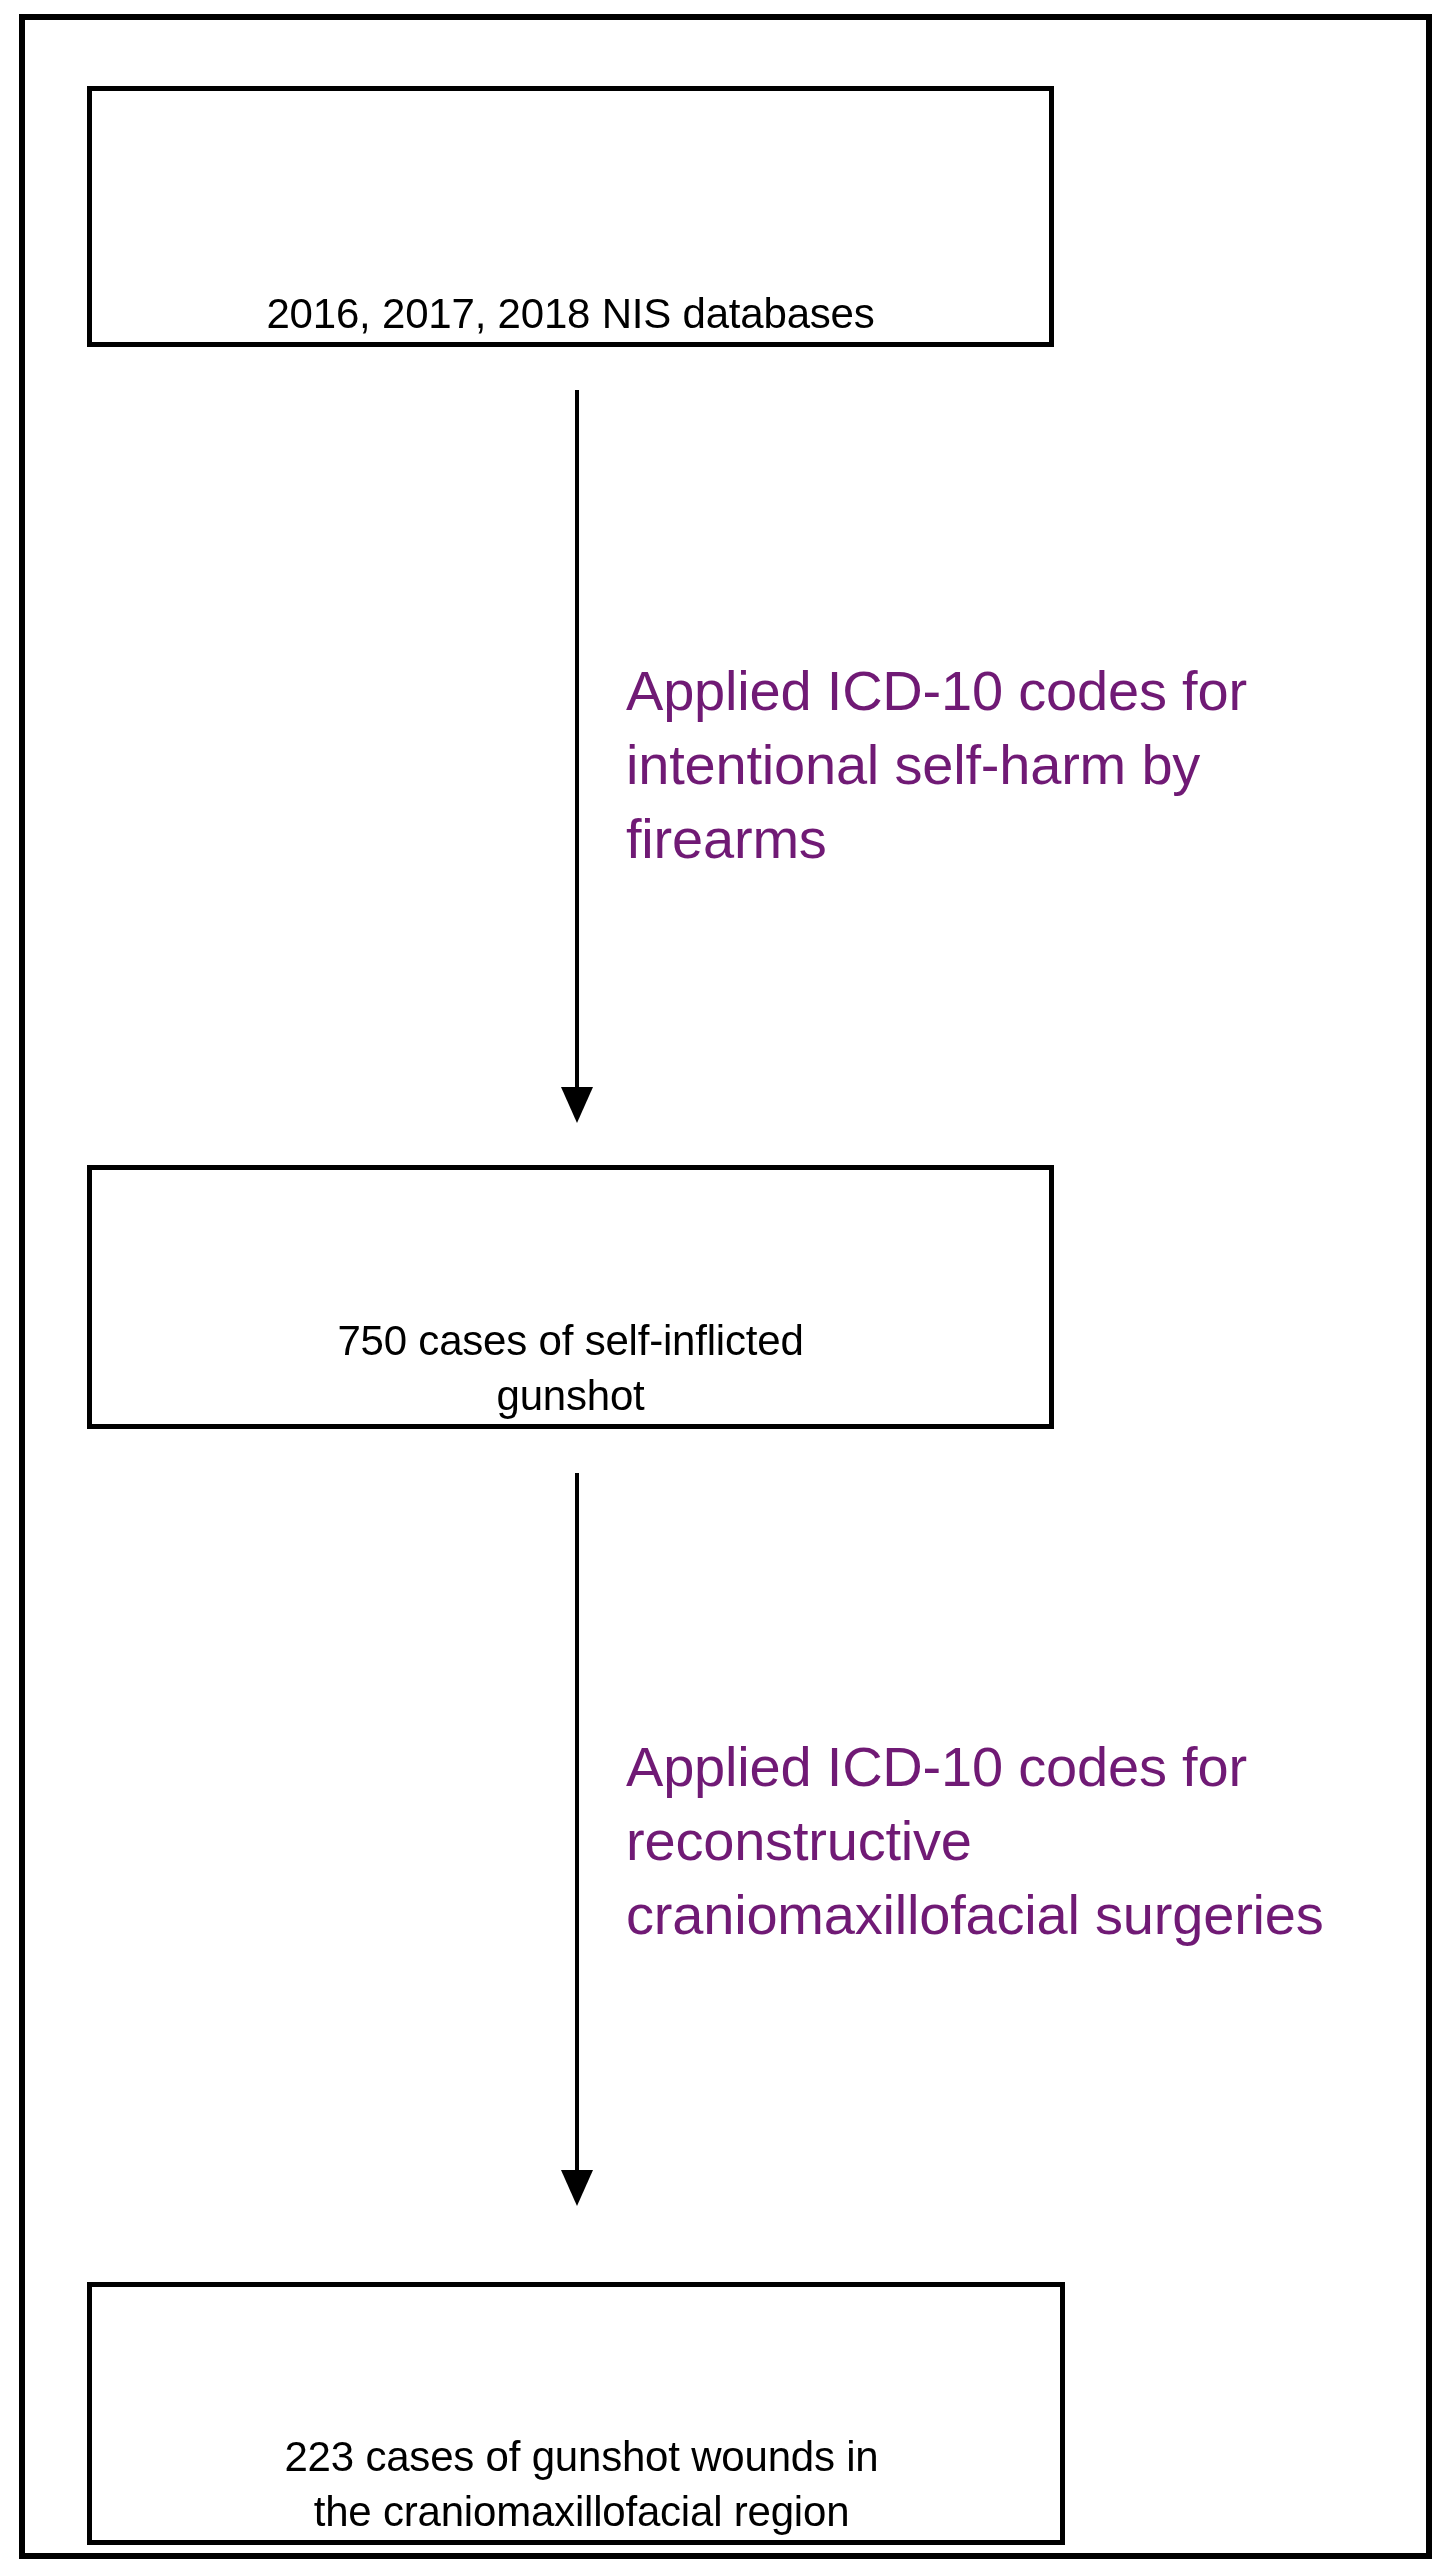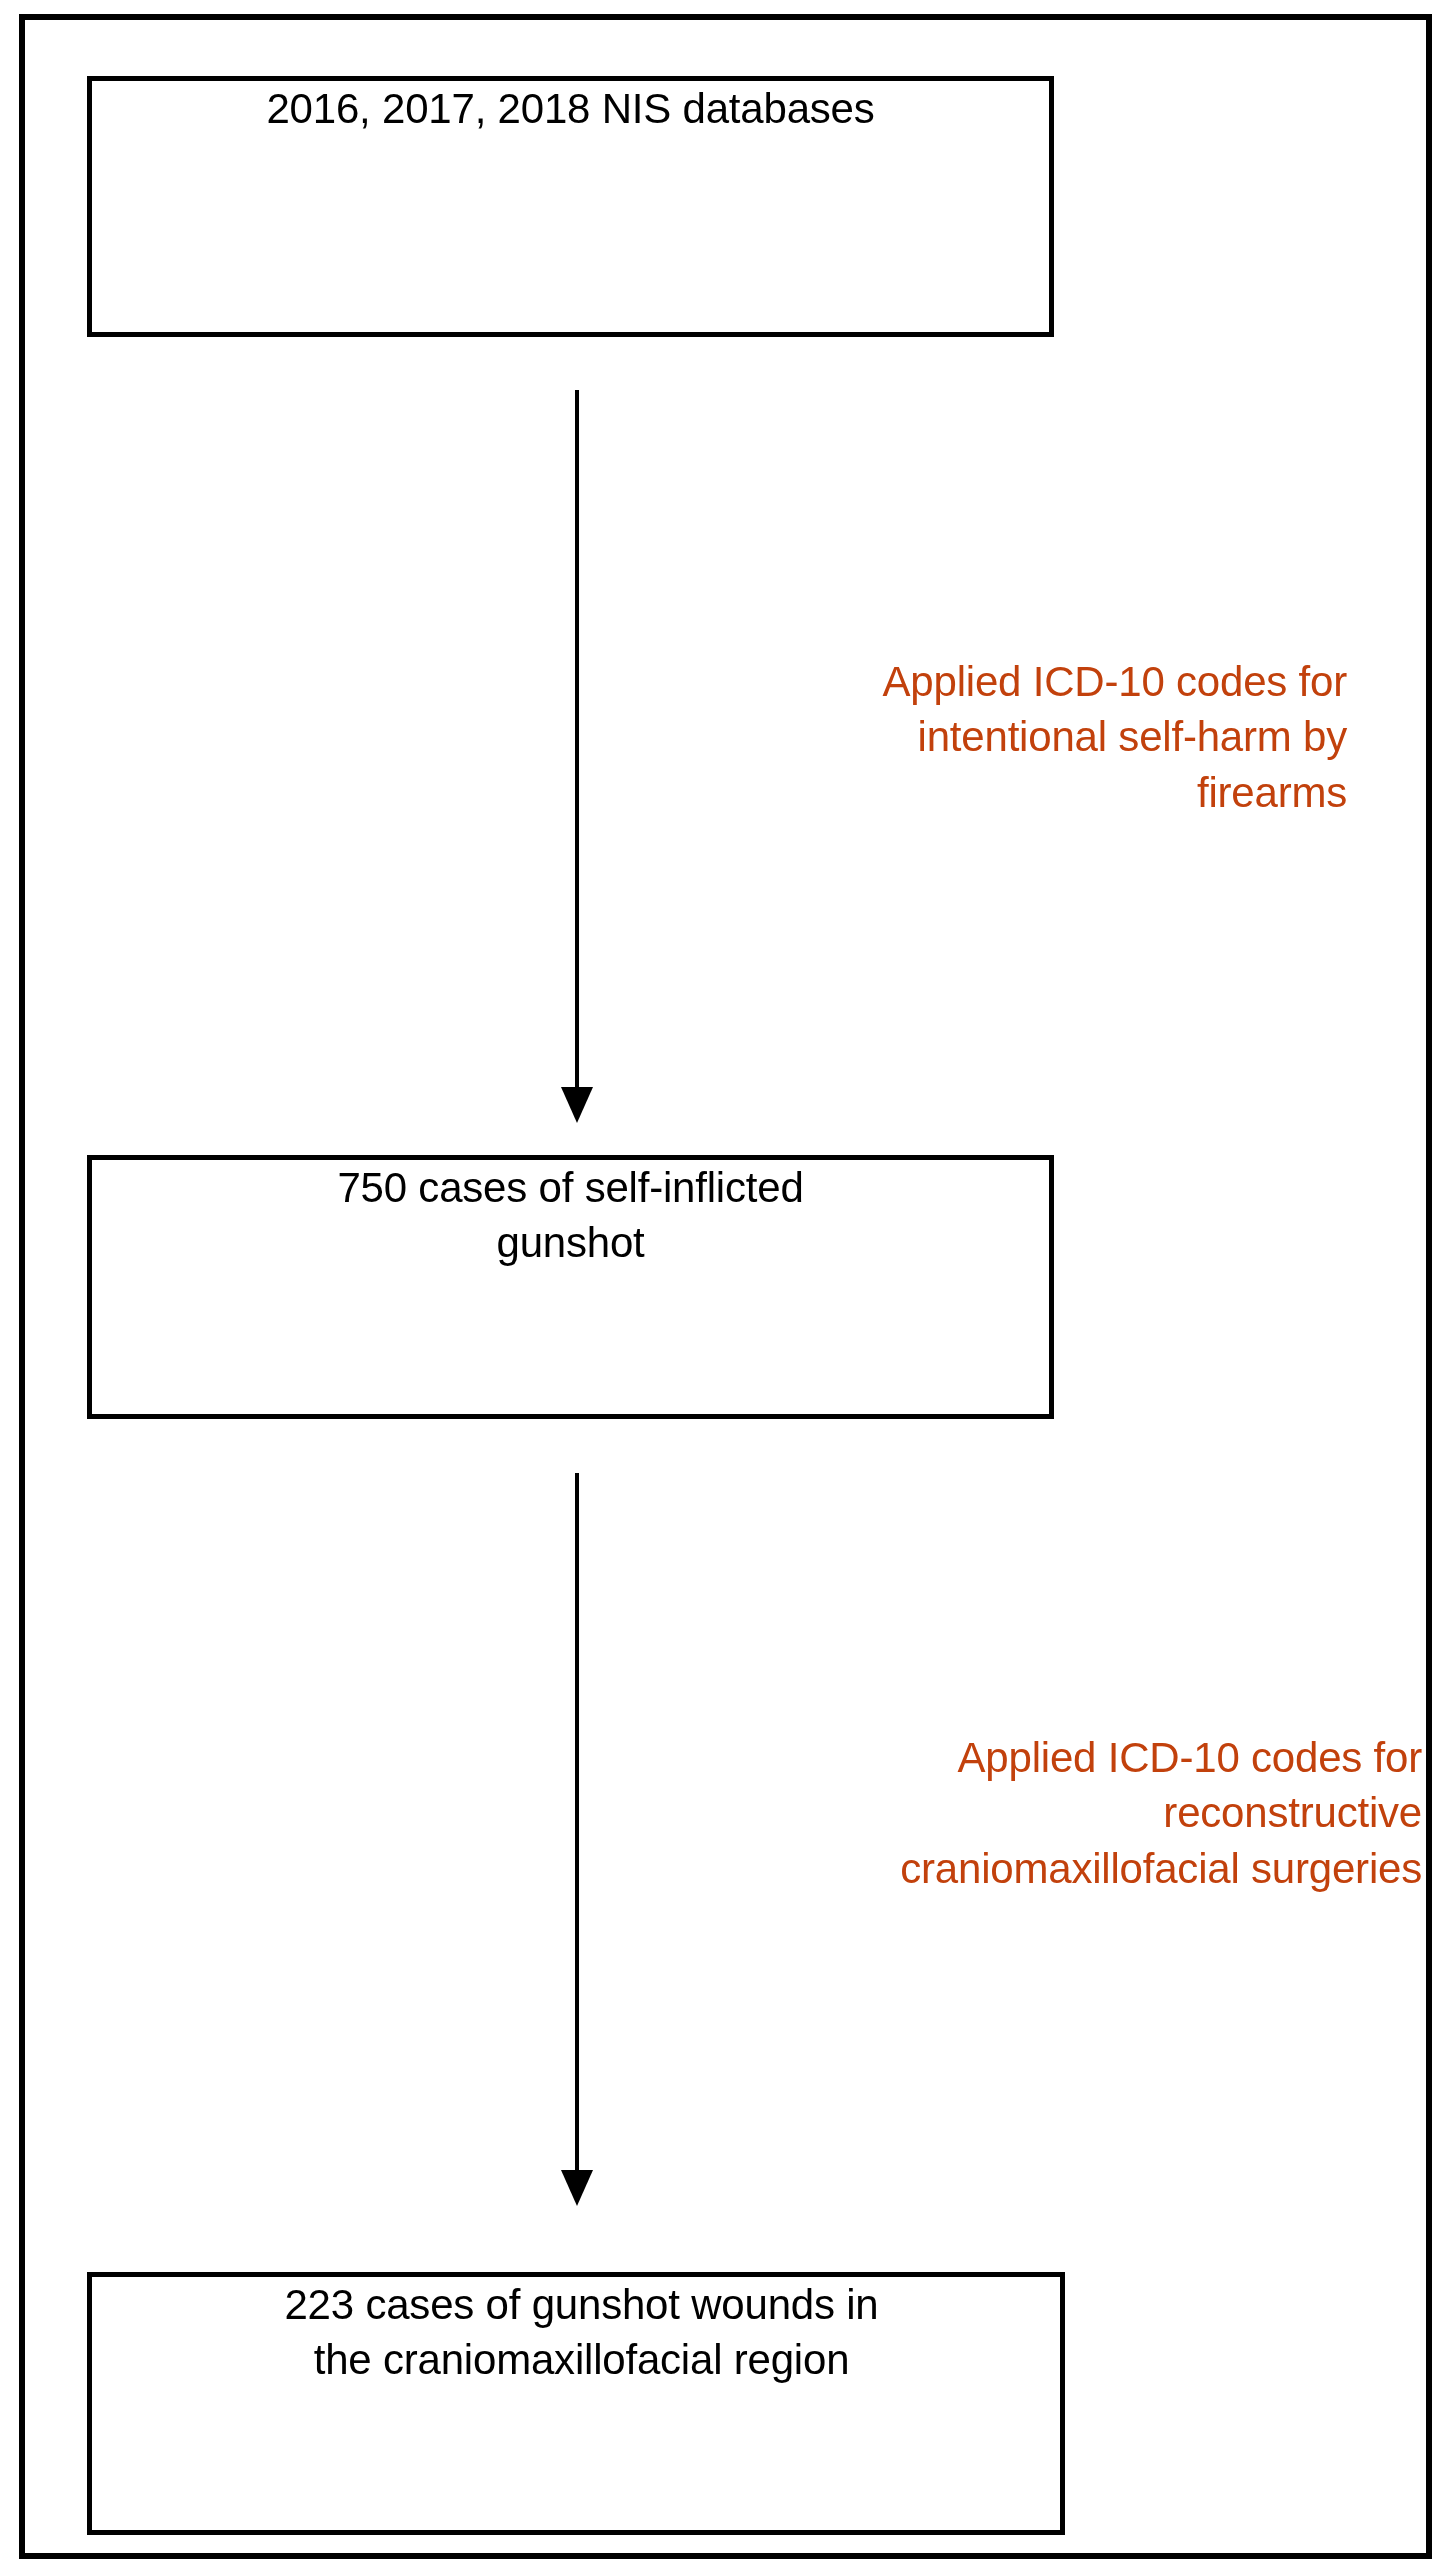--- a/index.html
+++ b/index.html
@@ -34,22 +34,23 @@
     background: #ffffff;
   }
 
   
   .flow-box {
     position: absolute;
     border: 5.3px solid #000000;
     box-sizing: border-box;
     background: #ffffff;
     display: flex;
-    align-items: flex-start;
+    align-items: flex-end;
     justify-content: center;
+    margin-top: 10px;
   }
 
   .flow-box-text {
     text-align: center;
     font-size: 42px;
     line-height: 1.32;
     color: #000000;
     letter-spacing: -0.2px;
     padding: 0 19.5px;
     white-space: pre-line;
@@ -85,25 +86,25 @@
   #arrow-1 .shaft { height: 697px; }
   #arrow-1 .head  { top: 697px; }
 
   #arrow-2 { left: 529px; top: 1453px; height: 734px; }
   #arrow-2 .shaft { height: 697px; }
   #arrow-2 .head  { top: 697px; }
 
   
   .step-label {
     position: absolute;
-    font-size: 42px;
+    font-size: 56px;
     line-height: 1.33;
-    color: #c2410c;
+    color: #701a75;
     letter-spacing: -0.2px;
-    text-align: right;
+    text-align: left;
     white-space: pre-line;
   }
 
   #label-1 { left: 601px; top: 634px;  width: 721px; }
   #label-2 { left: 601px; top: 1710px; width: 796px; }
 </style>
 </head>
 <body>
 
 <div class="page">

